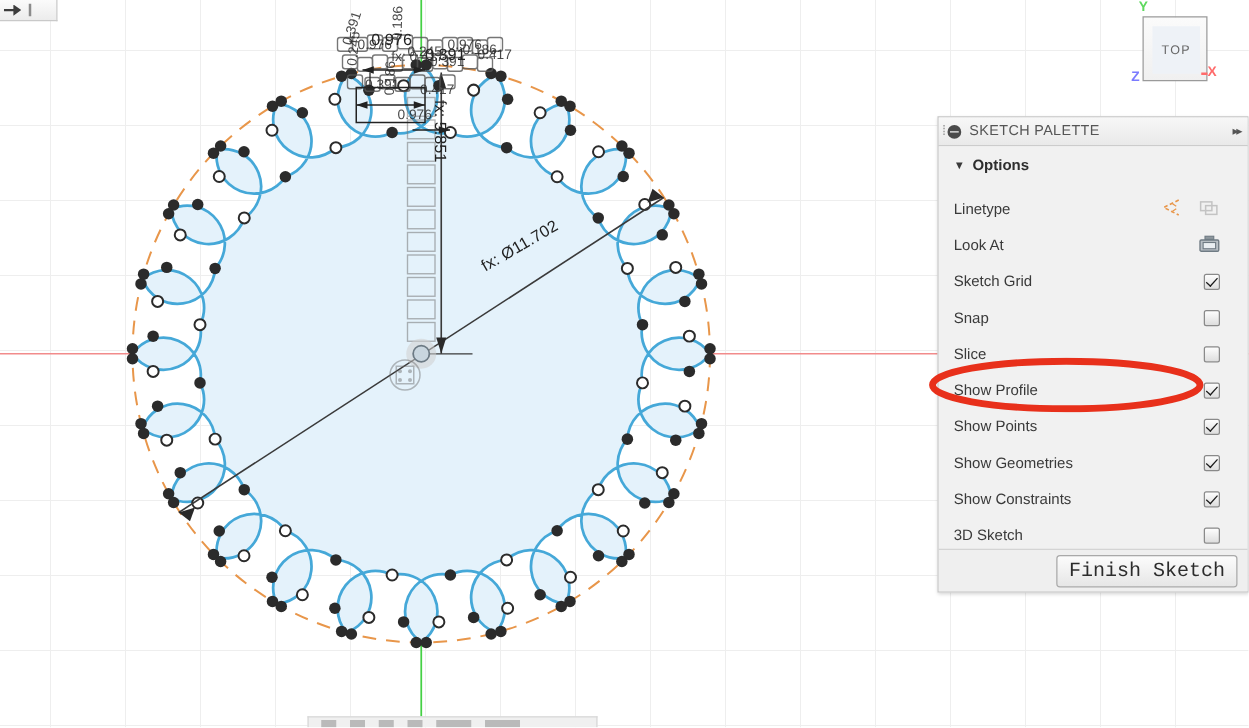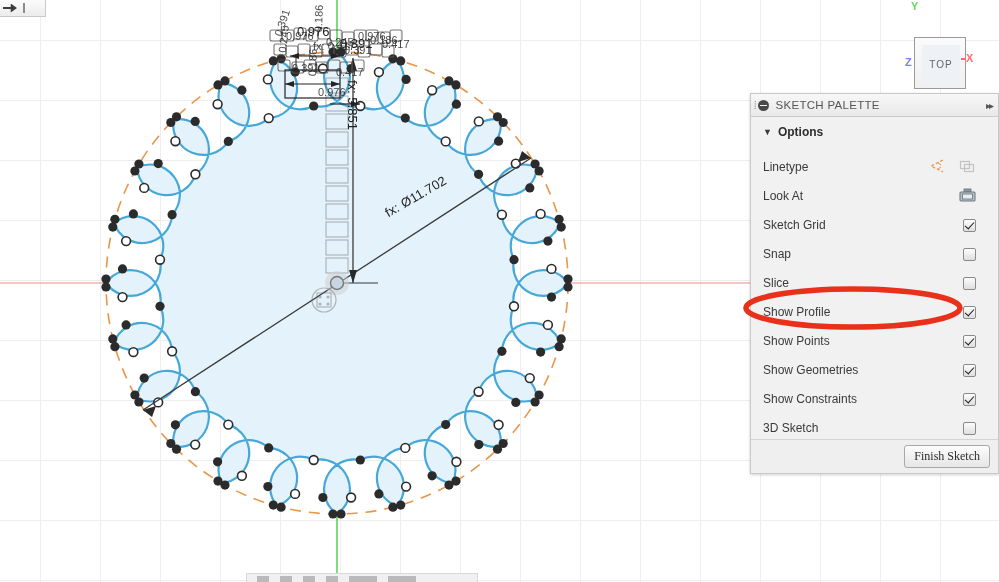--- a/index.html
+++ b/index.html
@@ -79,21 +79,20 @@
   }
 
   
   #viewcube {
     position: absolute;
     left: 914px; top: 13px;
     width: 52px; height: 52px;
     border: 1px solid #9a9a9a;
     background: linear-gradient(#fbfbfb, #f0f0f0);
     box-sizing: border-box;
-    margin-top: 24px;
   }
   #viewcube-face {
     position: absolute;
     left: 7px; top: 7px;
     width: 38px; height: 38px;
     background: #eef2f7;
     color: #666;
     font-size: 10px;
     letter-spacing: 1px;
     display: flex;
@@ -228,22 +227,22 @@
   #palette-footer {
     border-top: 1px solid #d4d4d4;
     background: #efefef;
     height: 33px;
     display: flex;
     align-items: center;
     justify-content: flex-end;
     padding-right: 8px;
   }
   #finish-sketch-button {
-    font-family: Liberation Serif, serif;
-    font-size: 12px;
+    font-family: Liberation Mono, monospace;
+    font-size: 16px;
     color: #2c2c2c;
     padding: 3px 9px;
     border: 1px solid #a9a9a9;
     border-radius: 3px;
     background: linear-gradient(#fcfcfc, #e6e6e6);
   }
 
   
   #annotation-ellipse {
     position: absolute;

